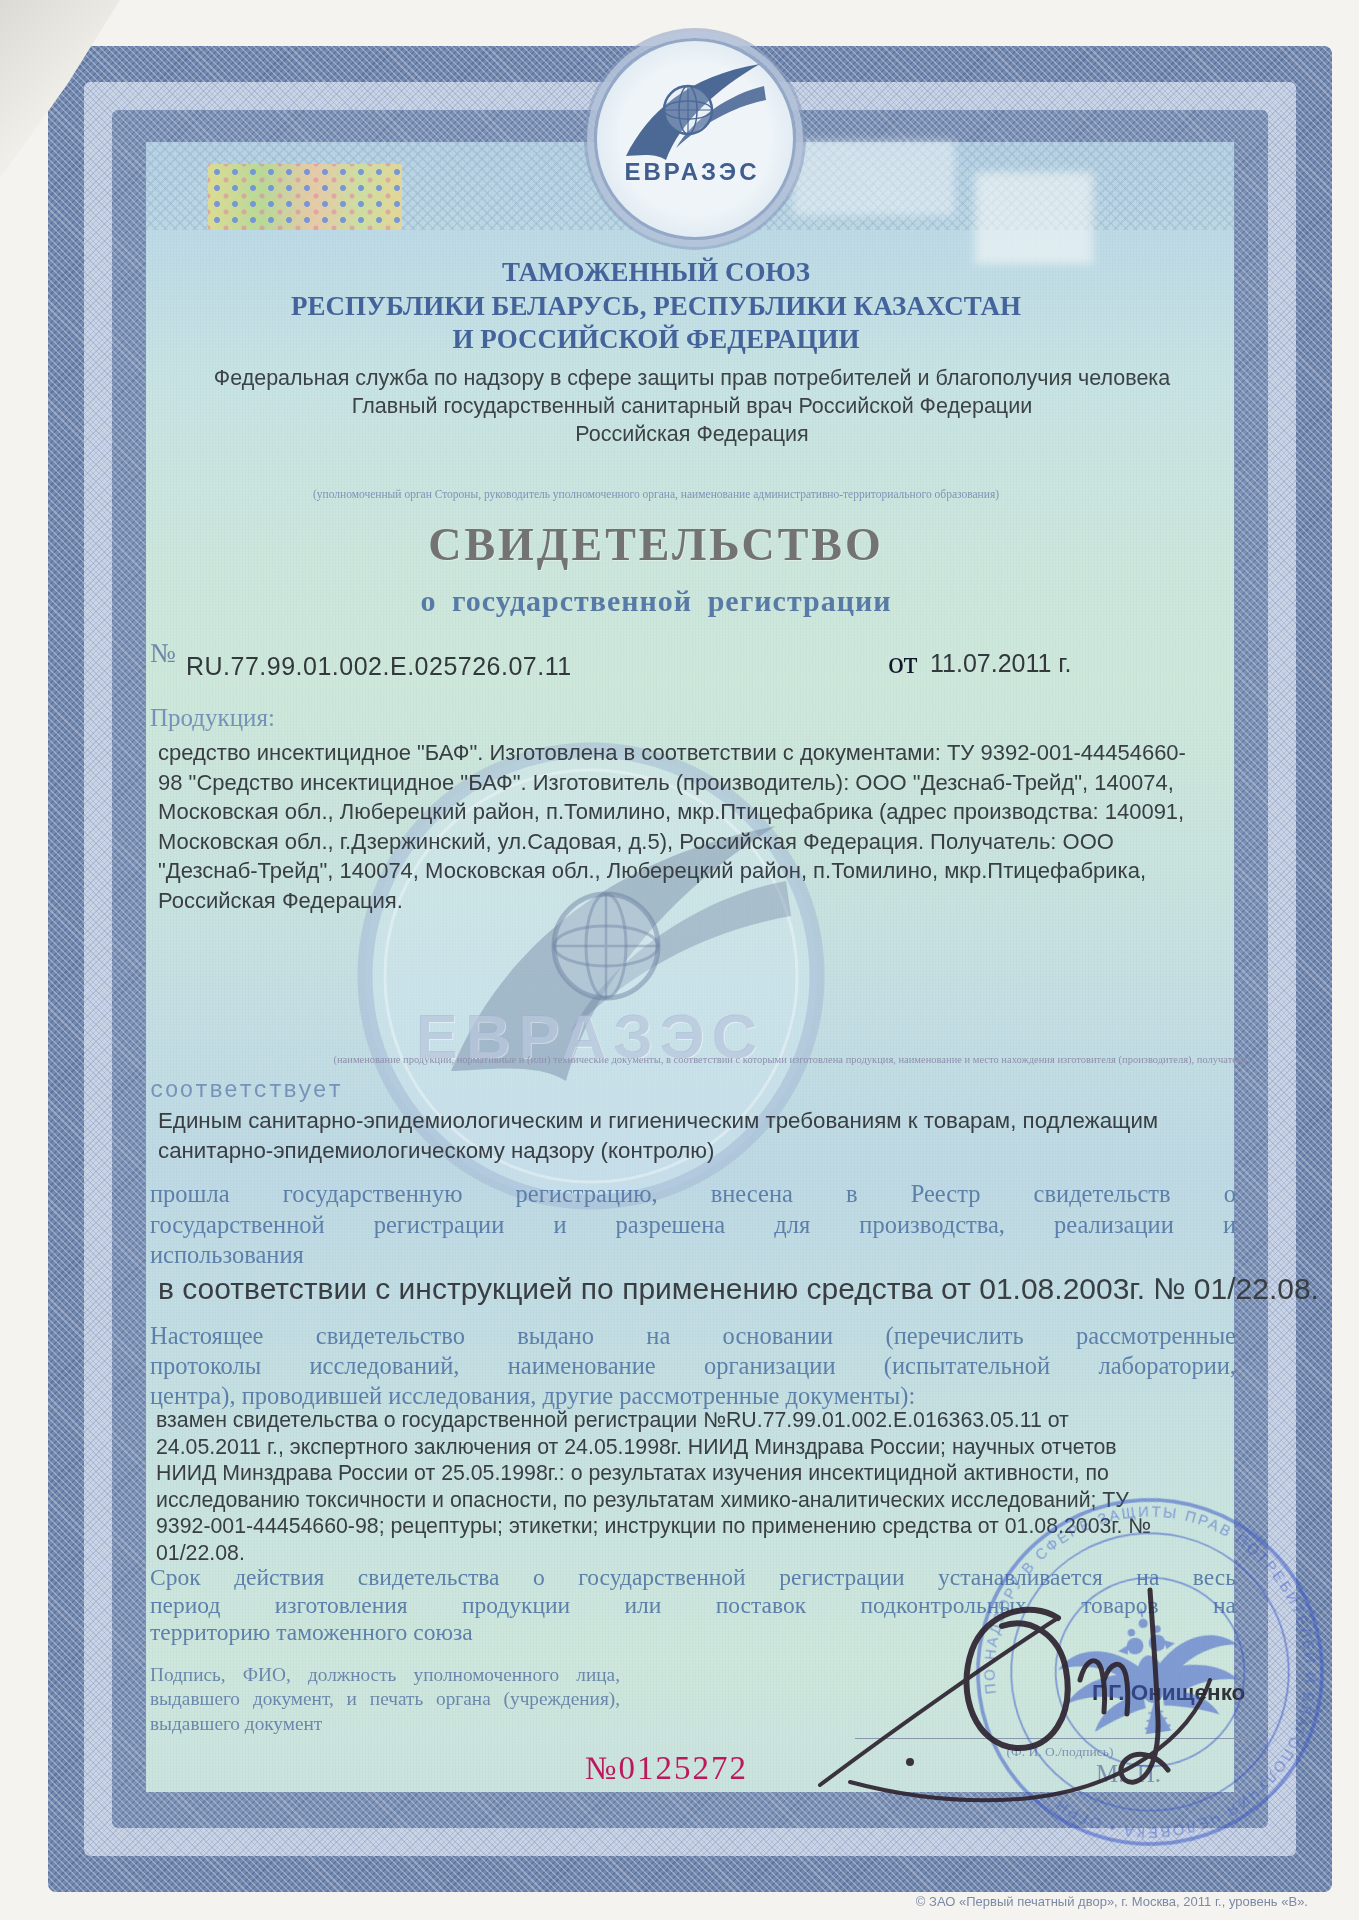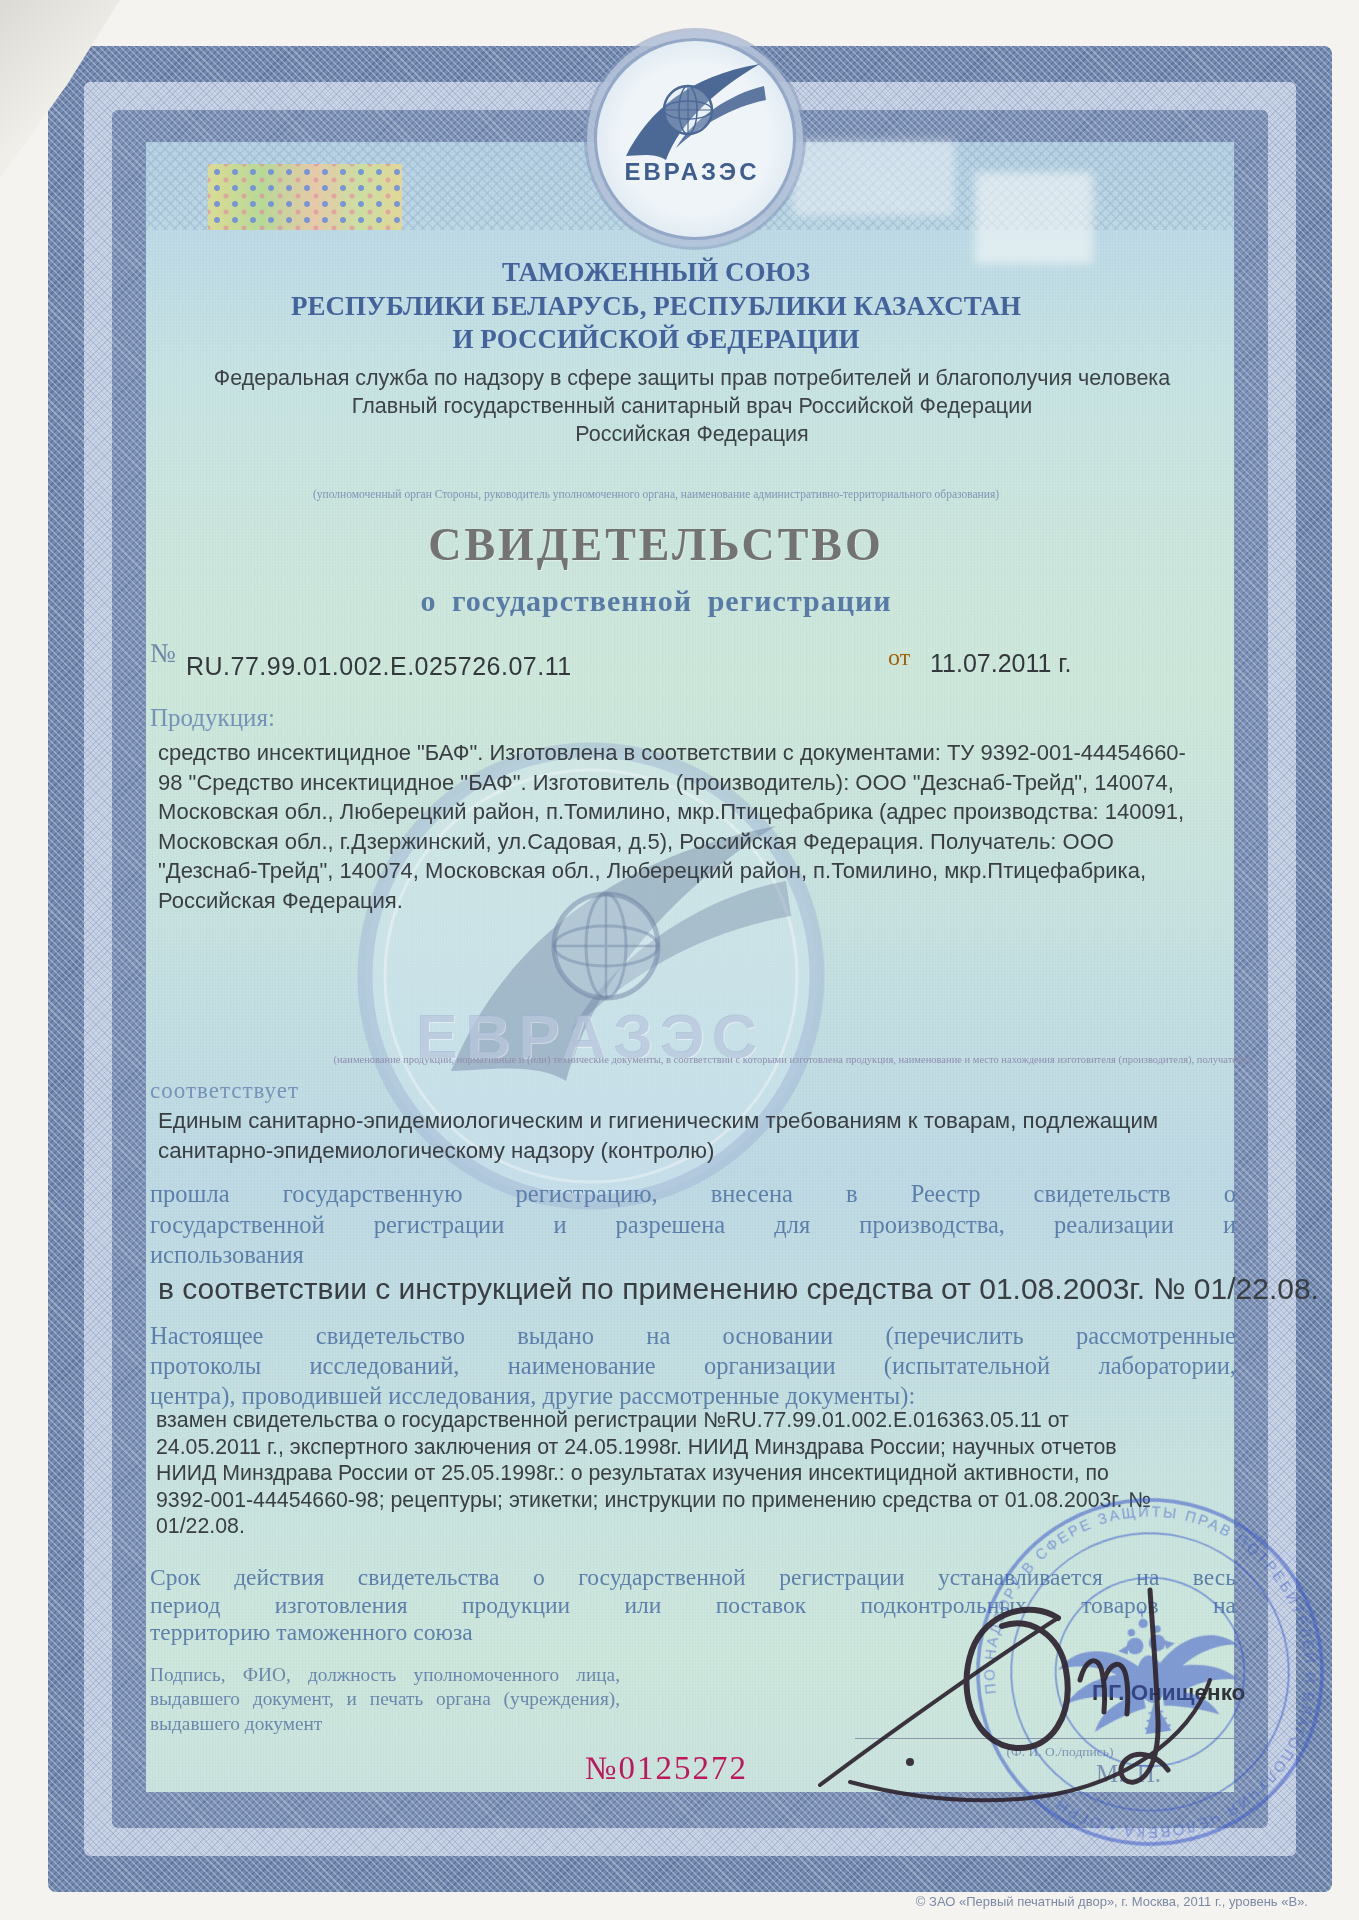--- a/index.html
+++ b/index.html
@@ -63,37 +63,37 @@
   .hdr-auth{left:146px;top:364px;width:1020px;text-align:center;color:#3c4247;
     font-size:21.5px;line-height:28px;padding-left:36px;}
   .hdr-note{left:146px;top:488px;width:1020px;text-align:center;color:#8093b6;font-size:11.5px;}
   .title-main{left:146px;top:518px;width:1020px;text-align:center;font-weight:bold;
     color:#737373;font-size:46px;letter-spacing:3px;text-shadow:1px 1px 0 rgba(255,255,255,.35);}
   .title-sub{left:146px;top:584px;width:1020px;text-align:center;font-weight:bold;
     color:#587aa6;font-size:30px;word-spacing:7px;letter-spacing:1px;}
 
   .num-label{left:150px;top:638px;font-size:27px;color:#6e87a6;}
   .num-value{left:186px;top:652px;font-size:25px;color:#33383d;letter-spacing:.5px;}
-  .date-label{left:888px;top:644px;font-size:24px;color:#a16207;}
+  .date-label{left:888px;top:644px;font-size:32px;color:#0f172a;}
   .date-value{left:930px;top:649px;font-size:25px;color:#33383d;}
 
   .lbl-blue{color:#7593b8;}
   .product-label{left:150px;top:704px;font-size:25px;}
   .body-block{color:#393e43;}
   .product-lines{left:158px;top:740px;width:1078px;font-size:22px;}
   .product-lines .ln{height:29.6px;}
   .footnote{left:146px;top:1054px;width:1292px;text-align:center;color:#8f8fae;font-size:10.5px;}
 
   
   .wm-text{left:380px;top:1000px;width:420px;text-align:center;font-weight:bold;
     font-size:63px;letter-spacing:7px;color:rgba(158,178,208,.55);
     text-shadow:1px 1px 0 rgba(255,255,255,.45);
     font-family:"Liberation Sans","DejaVu Sans",sans-serif;}
 
-  .comp-label{left:150px;top:1078px;font-size:23px;letter-spacing:1px;}
+  .comp-label{left:150px;top:1078px;font-size:23px;letter-spacing:1px;font-family:Liberation Mono, monospace;}
   .comp-lines{left:158px;top:1108px;width:1078px;font-size:22.3px;}
   .comp-lines .ln{height:30px;}
 
   .blue-par{color:#5d80ab;font-size:24.5px;}
   .regstmt{left:150px;top:1180px;width:1086px;}
   .regstmt .ln{height:30.5px;}
   .instruction{left:158px;top:1272px;font-size:30px;}
   .basis-intro{left:150px;top:1322px;width:1086px;}
   .basis-intro .ln{height:30px;}
   .basis-details{left:156px;top:1408px;width:1080px;font-size:21.3px;}
@@ -204,20 +204,21 @@
 
   <div class="abs basis-intro serif blue-par">
     <div class="ln just">Настоящее свидетельство выдано на основании (перечислить рассмотренные</div>
     <div class="ln just">протоколы исследований, наименование организации (испытательной лаборатории,</div>
     <div class="ln">центра), проводившей исследования, другие рассмотренные документы):</div>
   </div>
   <div class="abs basis-details sans body-block">
     <div class="ln">взамен свидетельства о государственной регистрации №RU.77.99.01.002.E.016363.05.11 от</div>
     <div class="ln">24.05.2011 г., экспертного заключения от 24.05.1998г. НИИД Минздрава России; научных отчетов</div>
     <div class="ln">НИИД Минздрава России от 25.05.1998г.: о результатах изучения инсектицидной активности, по</div>
+    <div class="ln">исследованию токсичности и опасности, по результатам химико-аналитических исследований; ТУ</div>
     <div class="ln">9392-001-44454660-98; рецептуры; этикетки; инструкции по применению средства от 01.08.2003г. №</div>
     <div class="ln">01/22.08.</div>
   </div>
 
   <div class="abs validity serif blue-par">
     <div class="ln just">Срок действия свидетельства о государственной регистрации устанавливается на весь</div>
     <div class="ln just">период изготовления продукции или поставок подконтрольных товаров на</div>
     <div class="ln">территорию таможенного союза</div>
   </div>
 

